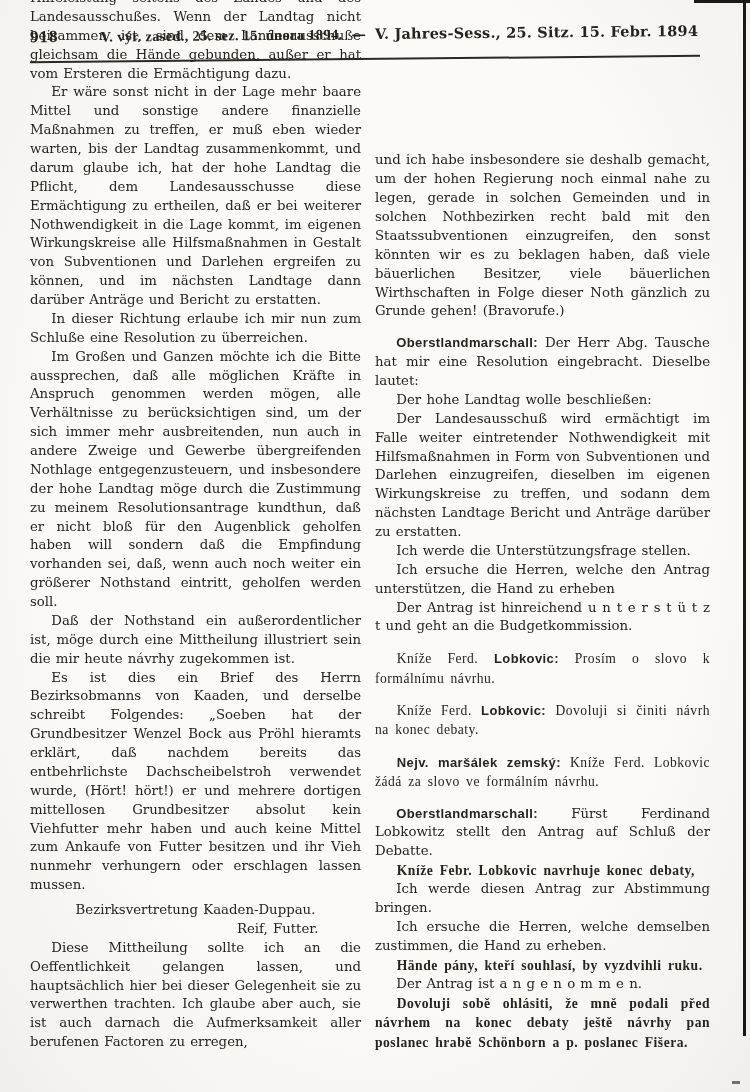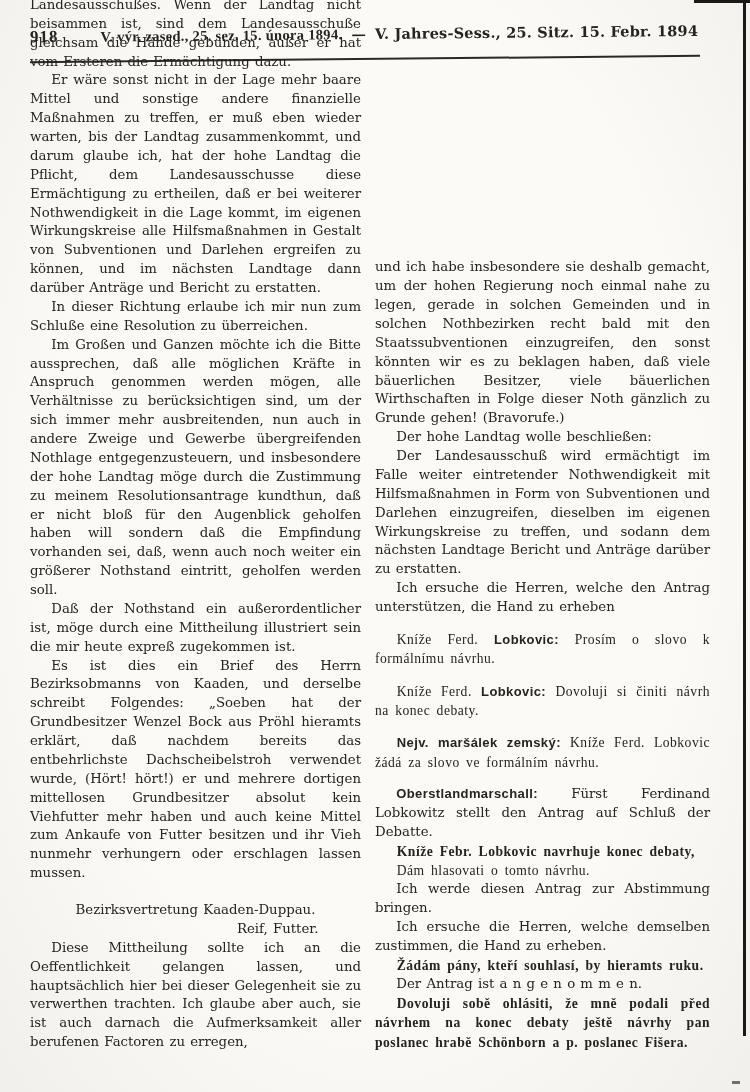--- a/index.html
+++ b/index.html
@@ -44,21 +44,21 @@
   .divider{width:2px;background:#2e2d29;margin:0 0 56px 0;}
 
   
   .para{
     margin:0;text-align:justify;
     font-size:13.3px;line-height:1.42;
     text-indent:1.6em;
     word-spacing:1px;
   }
   .para.noindent{text-indent:0;}
-  .para.center{text-align:center;text-indent:0;margin-top:18px;}
+  .para.center{text-align:center;text-indent:0;margin-top:6px;}
   .para.sig{text-align:right;text-indent:0;padding-right:3.2em;}
   .para.gap{margin-top:13px;}
   .para.cz{font-family:"Liberation Serif", serif;letter-spacing:.5px;word-spacing:2.5px;font-size:13.6px;}
   .para.bold{font-weight:bold;}
   .lead{
     font-family:"Liberation Sans", sans-serif;
     font-weight:bold;font-size:13px;letter-spacing:.4px;
   }
   .pre-lead{font-family:"Liberation Serif", serif;letter-spacing:.5px;}
 </style>
@@ -80,39 +80,41 @@
     </span>
   </div>
   <div class="hrule"></div>
 
   <main class="cols">
     <section class="col left" id="col-left">
         <p class="para"><span>Wir haben das gehört und wir hoffen, daß auch das der Fall sein wird. Es ist nothwendig. Ganz anders verhält es sich aber mit der Hilfeleistung seitens des Landes und des Landesausschußes. Wenn der Landtag nicht beisammen ist, sind dem Landesausschuße gleichsam die Hände gebunden, außer er hat vom Ersteren die Ermächtigung dazu.</span></p>
         <p class="para"><span>Er wäre sonst nicht in der Lage mehr baare Mittel und sonstige andere finanzielle Maßnahmen zu treffen, er muß eben wieder warten, bis der Landtag zusammenkommt, und darum glaube ich, hat der hohe Landtag die Pflicht, dem Landesausschusse diese Ermächtigung zu ertheilen, daß er bei weiterer Nothwendigkeit in die Lage kommt, im eigenen Wirkungskreise alle Hilfsmaßnahmen in Gestalt von Subventionen und Darlehen ergreifen zu können, und im nächsten Landtage dann darüber Anträge und Bericht zu erstatten.</span></p>
         <p class="para"><span>In dieser Richtung erlaube ich mir nun zum Schluße eine Resolution zu überreichen.</span></p>
         <p class="para"><span>Im Großen und Ganzen möchte ich die Bitte aussprechen, daß alle möglichen Kräfte in Anspruch genommen werden mögen, alle Verhältnisse zu berücksichtigen sind, um der sich immer mehr ausbreitenden, nun auch in andere Zweige und Gewerbe übergreifenden Nothlage entgegenzusteuern, und insbesondere der hohe Landtag möge durch die Zustimmung zu meinem Resolutionsantrage kundthun, daß er nicht bloß für den Augenblick geholfen haben will sondern daß die Empfindung vorhanden sei, daß, wenn auch noch weiter ein größerer Nothstand eintritt, geholfen werden soll.</span></p>
-        <p class="para"><span>Daß der Nothstand ein außerordentlicher ist, möge durch eine Mittheilung illustriert sein die mir heute expreß zugekommen ist.</span></p>
+        <p class="para"><span>Daß der Nothstand ein außerordentlicher ist, möge durch eine Mittheilung illustriert sein die mir heute návrhy zugekommen ist.</span></p>
         <p class="para"><span>Es ist dies ein Brief des Herrn Bezirksobmanns von Kaaden, und derselbe schreibt Folgendes: „Soeben hat der Grundbesitzer Wenzel Bock aus Pröhl hieramts erklärt, daß nachdem bereits das entbehrlichste Dachscheibelstroh verwendet wurde, (Hört! hört!) er und mehrere dortigen mittellosen Grundbesitzer absolut kein Viehfutter mehr haben und auch keine Mittel zum Ankaufe von Futter besitzen und ihr Vieh nunmehr verhungern oder erschlagen lassen mussen.</span></p>
         <p class="para center"><span>Bezirksvertretung Kaaden-Duppau.</span></p>
         <p class="para sig"><span>Reif, Futter.</span></p>
         <p class="para"><span>Diese Mittheilung sollte ich an die Oeffentlichkeit gelangen lassen, und hauptsächlich hier bei dieser Gelegenheit sie zu verwerthen trachten. Ich glaube aber auch, sie ist auch darnach die Aufmerksamkeit aller berufenen Factoren zu erregen,</span></p>
       </section>
     <div class="divider"></div>
     <section class="col right" id="col-right">
         <p class="para noindent"><span>und ich habe insbesondere sie deshalb gemacht, um der hohen Regierung noch einmal nahe zu legen, gerade in solchen Gemeinden und in solchen Nothbezirken recht bald mit den Staatssubventionen einzugreifen, den sonst könnten wir es zu beklagen haben, daß viele bäuerlichen Besitzer, viele bäuerlichen Wirthschaften in Folge dieser Noth gänzlich zu Grunde gehen! (Bravorufe.)</span></p>
+        <p class="para gap"><b class="lead">Oberstlandmarschall: </b><span>Der Herr Abg. Tausche hat mir eine Resolution eingebracht. Dieselbe lautet:</span></p>
         <p class="para"><span>Der hohe Landtag wolle beschließen:</span></p>
         <p class="para"><span>Der Landesausschuß wird ermächtigt im Falle weiter eintretender Nothwendigkeit mit Hilfsmaßnahmen in Form von Subventionen und Darlehen einzugreifen, dieselben im eigenen Wirkungskreise zu treffen, und sodann dem nächsten Landtage Bericht und Anträge darüber zu erstatten.</span></p>
+        <p class="para"><span>Ich werde die Unterstützungsfrage stellen.</span></p>
         <p class="para"><span>Ich ersuche die Herren, welche den Antrag unterstützen, die Hand zu erheben</span></p>
+        <p class="para"><span>Der Antrag ist hinreichend u n t e r s t ü t z t und geht an die Budgetkommission.</span></p>
         <p class="para gap cz"><span class="pre-lead">Kníže Ferd. </span><b class="lead">Lobkovic: </b><span>Prosím o slovo k formálnímu návrhu.</span></p>
         <p class="para gap cz"><span class="pre-lead">Kníže Ferd. </span><b class="lead">Lobkovic: </b><span>Dovoluji si činiti návrh na konec debaty.</span></p>
         <p class="para gap cz"><b class="lead">Nejv. maršálek zemský: </b><span>Kníže Ferd. Lobkovic žádá za slovo ve formálním návrhu.</span></p>
         <p class="para gap"><b class="lead">Oberstlandmarschall: </b><span>Fürst Ferdinand Lobkowitz stellt den Antrag auf Schluß der Debatte.</span></p>
         <p class="para cz bold"><span>Kníže Febr. Lobkovic navrhuje konec debaty,</span></p>
-        <p class="para cz"><span>Dám hlasovati o tomto návrhu.</span></p>
         <p class="para"><span>Ich werde diesen Antrag zur Abstimmung bringen.</span></p>
         <p class="para"><span>Ich ersuche die Herren, welche demselben zustimmen, die Hand zu erheben.</span></p>
-        <p class="para cz bold"><span>Žádám pány, kteří souhlasí, by hieramts ruku.</span></p>
+        <p class="para cz bold"><span>Hände pány, kteří souhlasí, by vyzdvihli ruku.</span></p>
         <p class="para"><span>Der Antrag ist a n g e n o m m e n.</span></p>
         <p class="para cz bold"><span>Dovoluji sobě ohlásiti, že mně podali před návrhem na konec debaty ještě návrhy pan poslanec hrabě Schönborn a p. poslanec Fišera.</span></p>
       </section>
   </main>
 
 </div>
 
 </body></html>

